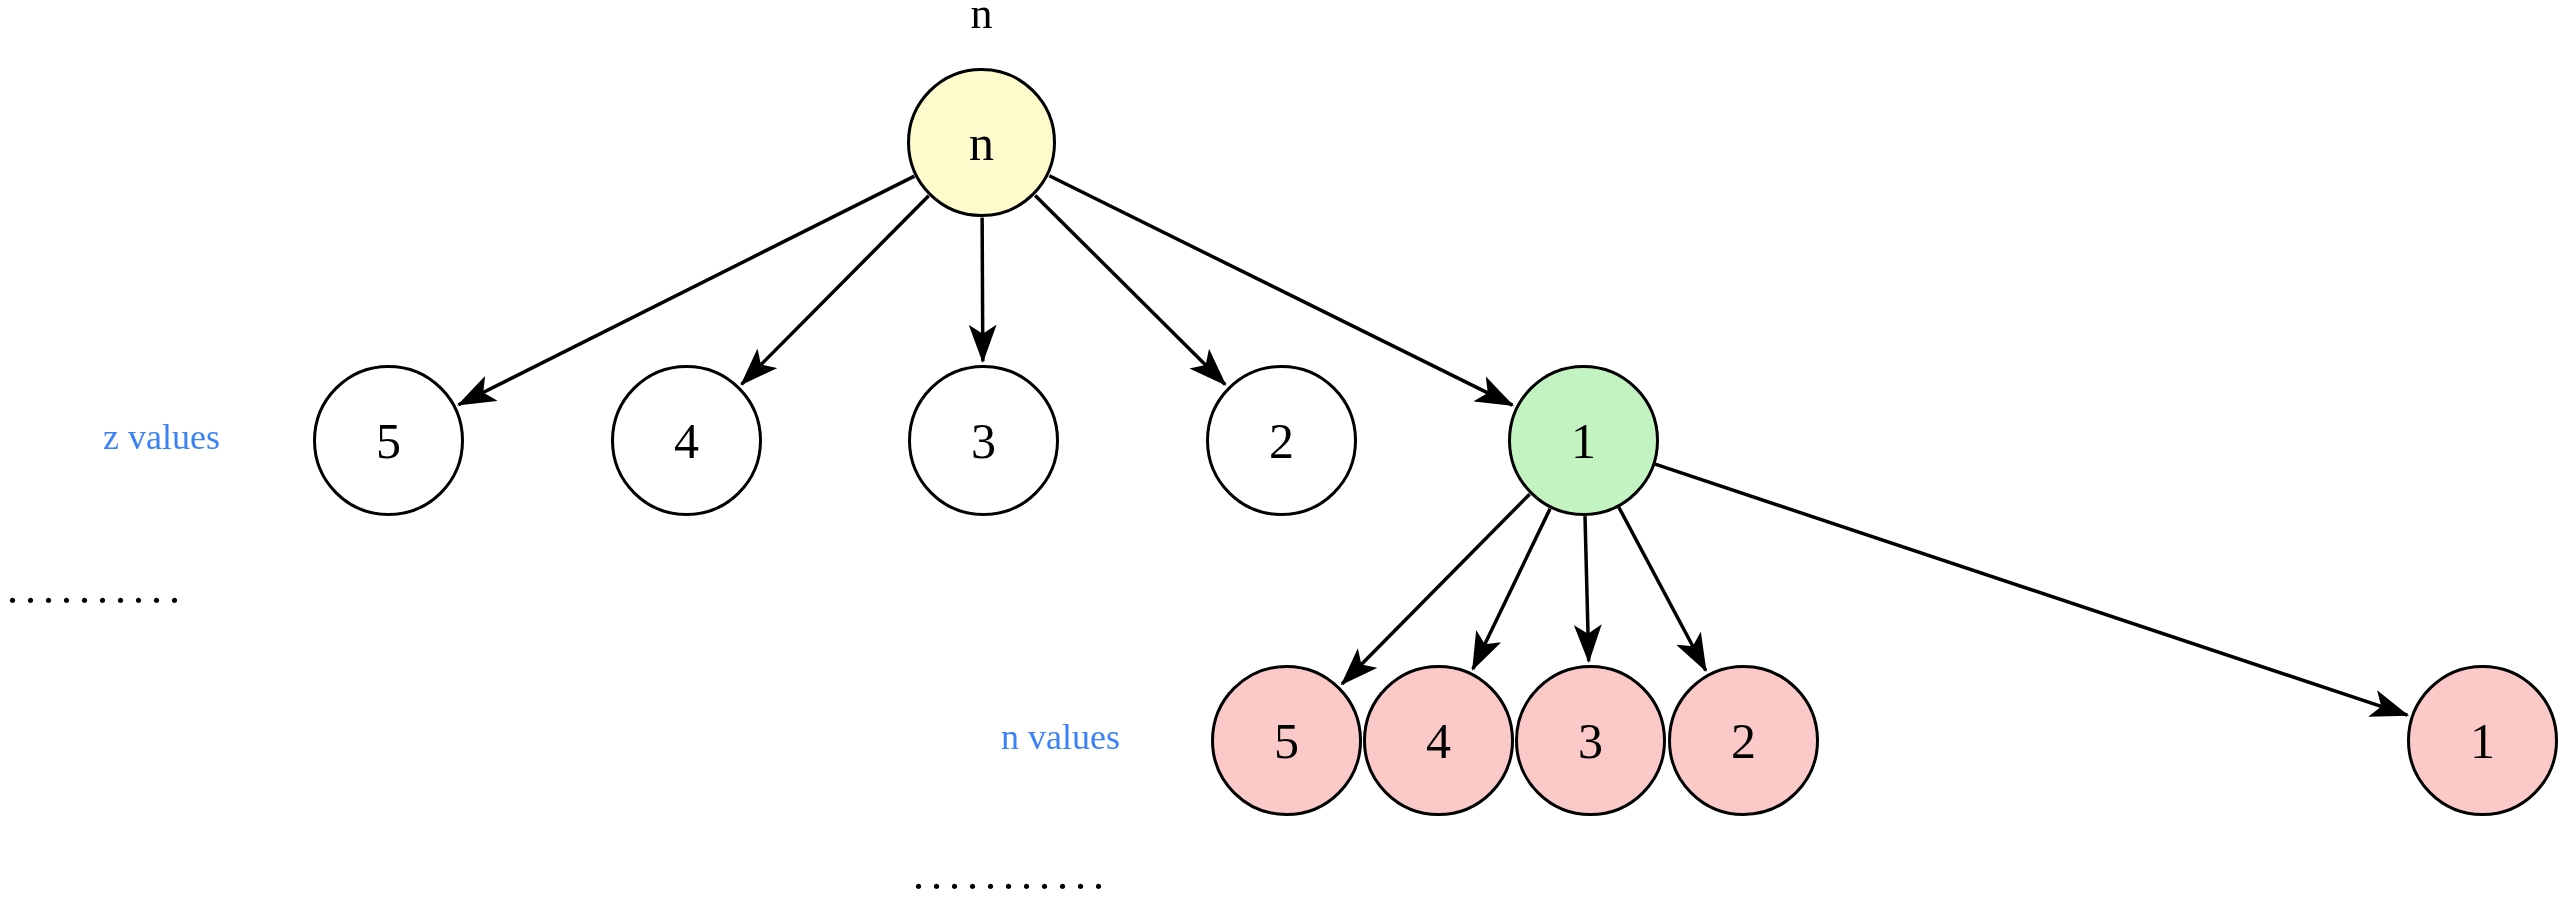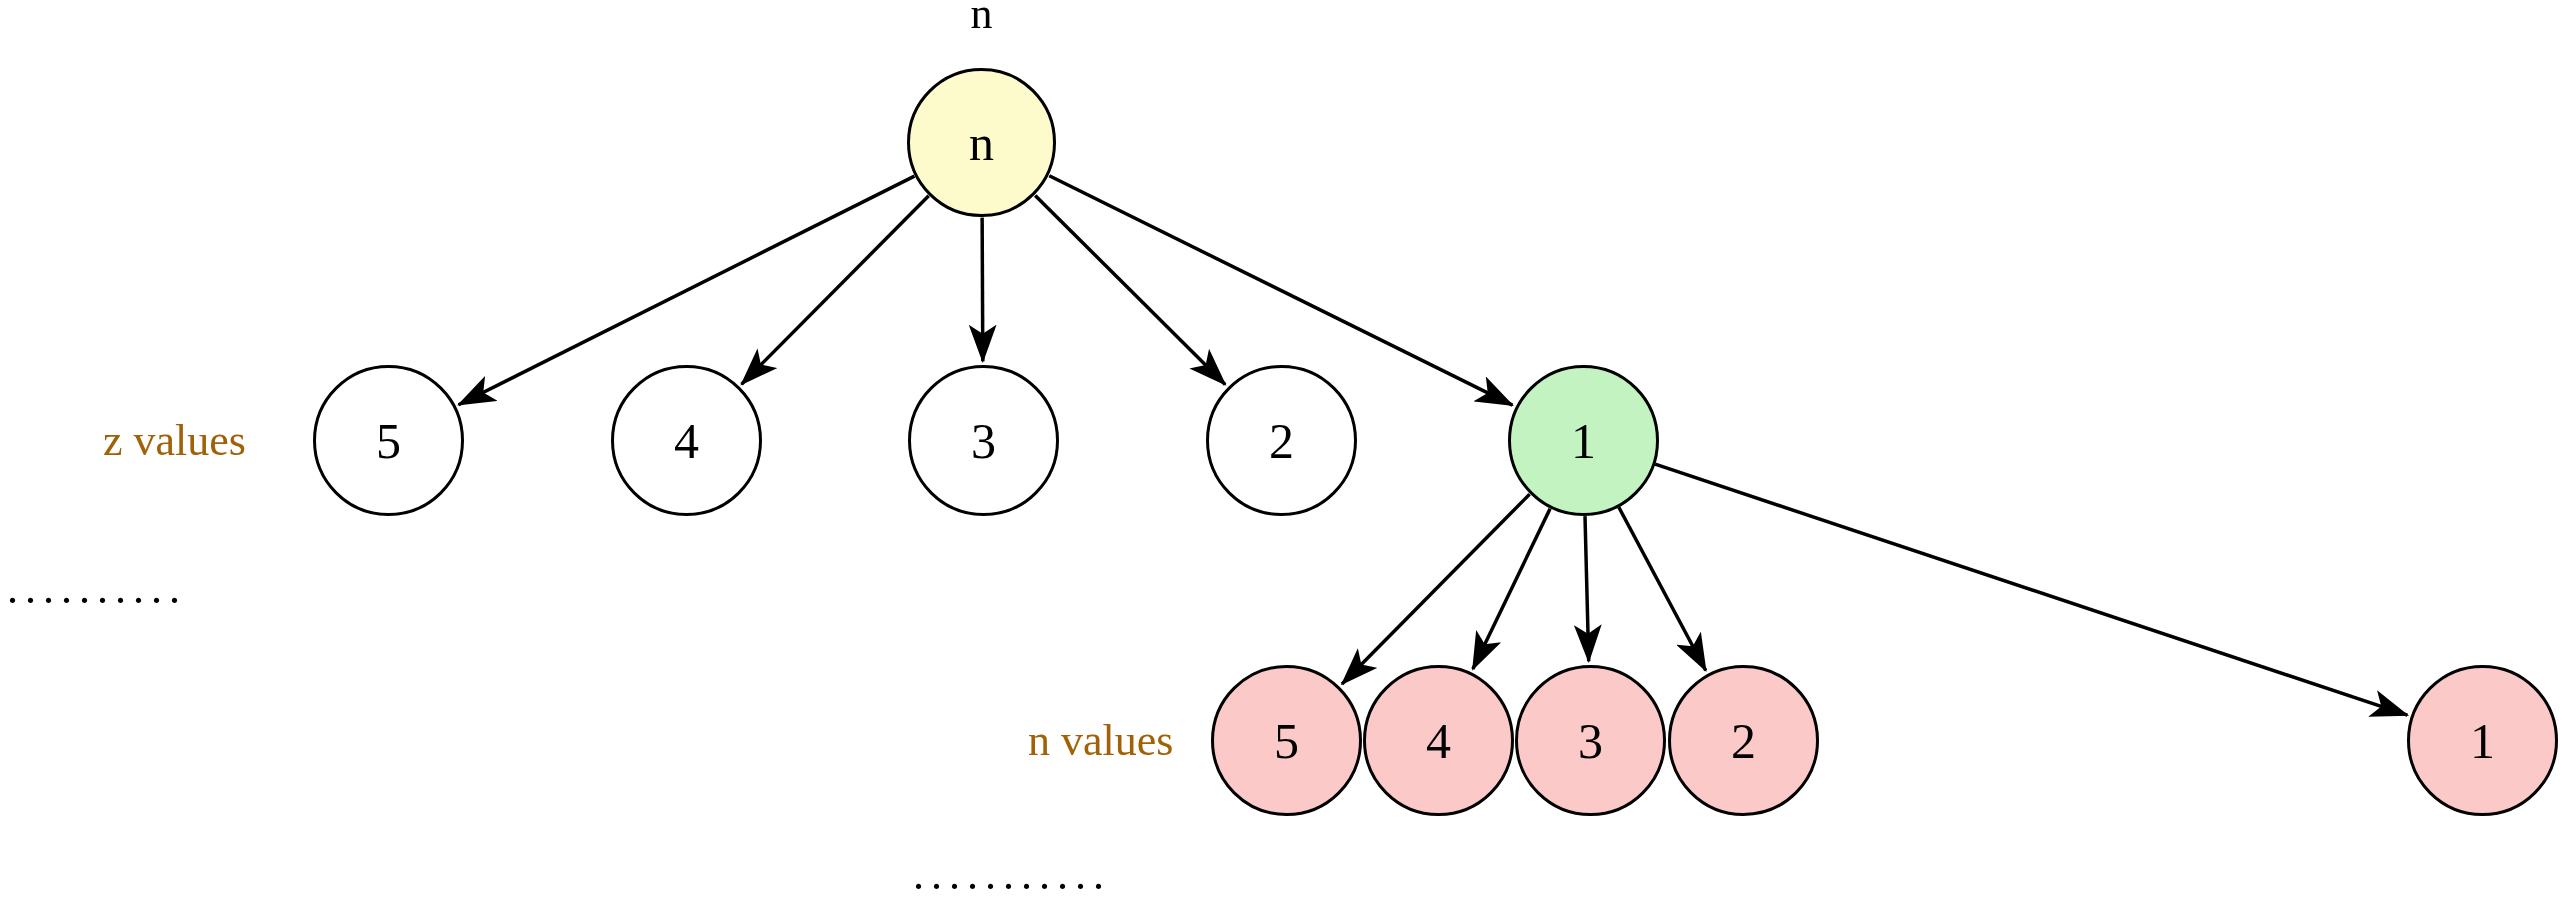--- a/index.html
+++ b/index.html
@@ -41,22 +41,22 @@
     user-select: none;
   }
   .node-white { background: #ffffff; }
   .node-yellow { background: #fdfacc; }
   .node-green  { background: #c4f3c2; }
   .node-pink   { background: #fbc9c7; }
 
   .row-label {
     position: absolute;
     font-family: "Liberation Serif", "DejaVu Serif", serif;
-    font-size: 44px;
-    color: #a16207;
+    font-size: 36px;
+    color: #3b82f6;
     white-space: nowrap;
     line-height: 1;
   }
   .node-caption {
     position: absolute;
     font-family: "Liberation Serif", "DejaVu Serif", serif;
     font-size: 44px;
     color: #000000;
     white-space: nowrap;
     line-height: 1;
@@ -106,19 +106,19 @@
       <div class="node node-green" style="left: 1508px; top: 365px; width: 151px; height: 151px;">1</div>
       <div class="node node-pink" style="left: 1211px; top: 665px; width: 151px; height: 151px;">5</div>
       <div class="node node-pink" style="left: 1363px; top: 665px; width: 151px; height: 151px;">4</div>
       <div class="node node-pink" style="left: 1515px; top: 665px; width: 151px; height: 151px;">3</div>
       <div class="node node-pink" style="left: 1668px; top: 665px; width: 151px; height: 151px;">2</div>
       <div class="node node-pink" style="left: 2407px; top: 665px; width: 151px; height: 151px;">1</div>
     </div>
   <div id="label-layer">
       <div class="node-caption" style="left: 898px; top: -7.7px; width: 167px;">n</div>
       <div class="row-label" style="left: 103px; top: 419px;">z values</div>
-      <div class="row-label" style="left: 1028px; top: 719px; text-align: center;">n values</div>
+      <div class="row-label" style="left: 1001px; top: 719px; text-align: center;">n values</div>
       <div class="ellipsis" style="left: 7px; top: 567px;">..........</div>
       <div class="ellipsis" style="left: 913px; top: 853px;">...........</div>
     </div>
 
 </div>
 
 
 </body></html>

